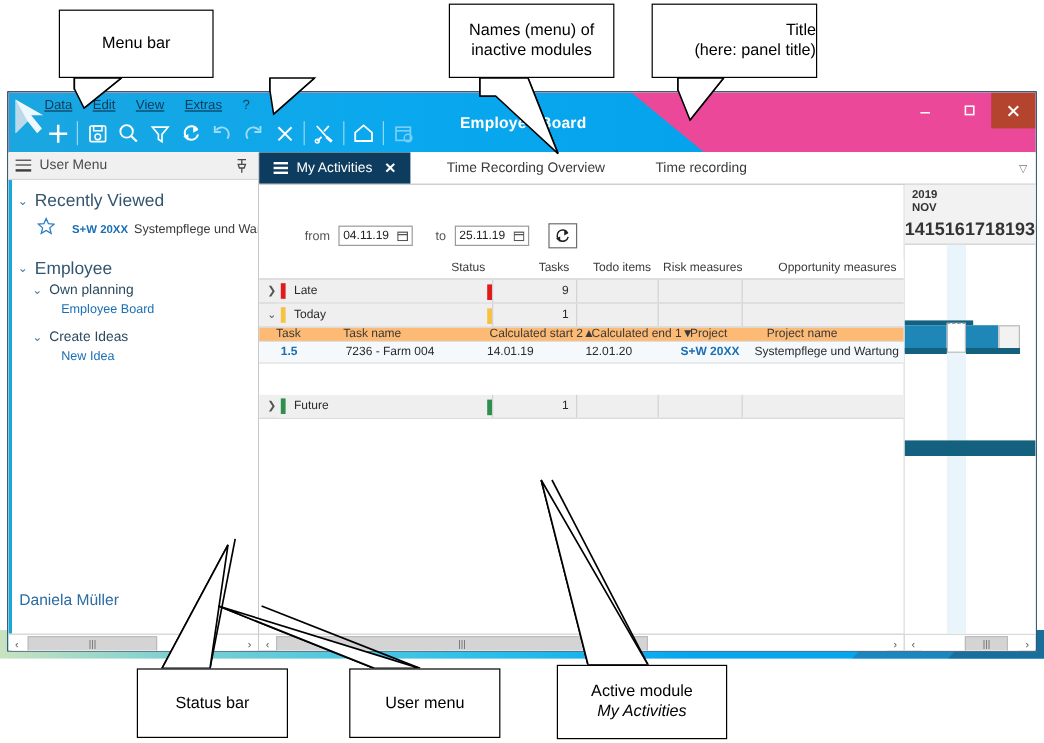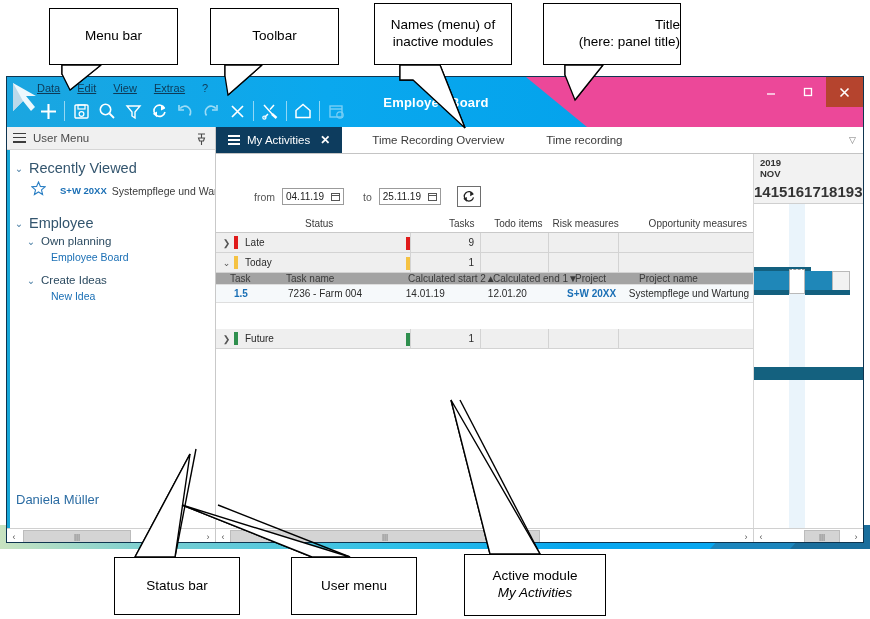--- a/index.html
+++ b/index.html
@@ -174,34 +174,34 @@
     display: flex; align-items: center; justify-content: center; margin-left: 9px;
   }
 
   table.grid { width: 100%; border-collapse: collapse; table-layout: fixed; }
   table.grid th {
     font-weight: normal; font-size: 10px; color: #3a3a3a;
     text-align: right; padding: 2px 6px 3px 4px;
     border-bottom: 1px solid #c9c9c9; background: #ffffff;
     white-space: nowrap;
   }
-  table.grid th.l { text-align: center; }
+  table.grid th.l { text-align: right; }
   table.grid td {
     font-size: 10px; color: #2a2a2a; padding: 3px 6px 3px 4px;
     border-bottom: 1px solid #dedede; white-space: nowrap;
   }
   table.grid td.r { text-align: right; }
   tr.grouprow td { background: #efefef; border-bottom: 1px solid #d3d3d3; }
   tr.grouprow td.cellbox { border-left: 1px solid #d3d3d3; }
   .exp { width: 13px; display: inline-block; text-align: center; color: #555; font-size: 9px; }
   .statusbar-cell { display: flex; align-items: center; }
   .cbar { width: 4px; height: 13px; margin-right: 7px; }
   .cbar-right { width: 4px; height: 13px; position: absolute; }
   .detailhdr td {
-    background: #a3a3a3; font-size: 10px; color: #3a3a3a;
+    background: #fdba74; font-size: 10px; color: #3a3a3a;
     border-bottom: 1px solid #cfcfcf; padding: 2px 4px 3px 4px; margin-left: 17px;
   }
   .datarow td { background: #f6f9fb; }
   .lnk { color: #1a6fb5; font-weight: bold; }
 
   
   .gantt { flex: 1; position: relative; background: #ffffff; display:flex; flex-direction:column; }
   .gantt-head { height: 50px; background: #f2f2f2; border-bottom: 1px solid #cfcfcf; position: relative; padding-left: 6px;}
   .gy { font-size: 9.5px; color: #333; line-height: 11px; padding-top: 3px; font-weight:bold; }
   .gm { font-size: 9.5px; color: #333; line-height: 11px; font-weight:bold;}
@@ -241,23 +241,20 @@
     position: absolute; left: 22px; top: 5px; font-size: 10.5px; color: #2a4a2a; z-index: 3;
   }
 </style>
 </head>
 <body>
 
 <div id="root">
 
   <div class="callout" style="left:49px; top:8px; width:129px; height:57px;">
     <span>Menu bar</span>
-  </div>
-  <div class="callout" style="left:210px; top:8px; width:129px; height:57px;">
-    <span>Toolbar</span>
   </div>
   <div class="callout" style="left:374px; top:3px; width:138px; height:62px; flex-direction:column;">
     <span>Names (menu) of</span>
     <span>inactive modules</span>
   </div>
   <div class="callout" style="left:543px; top:3px; width:138px; height:62px; flex-direction:column;align-items:flex-end;">
     <span>Title</span>
     <span>(here: panel title)</span>
   </div>
 

